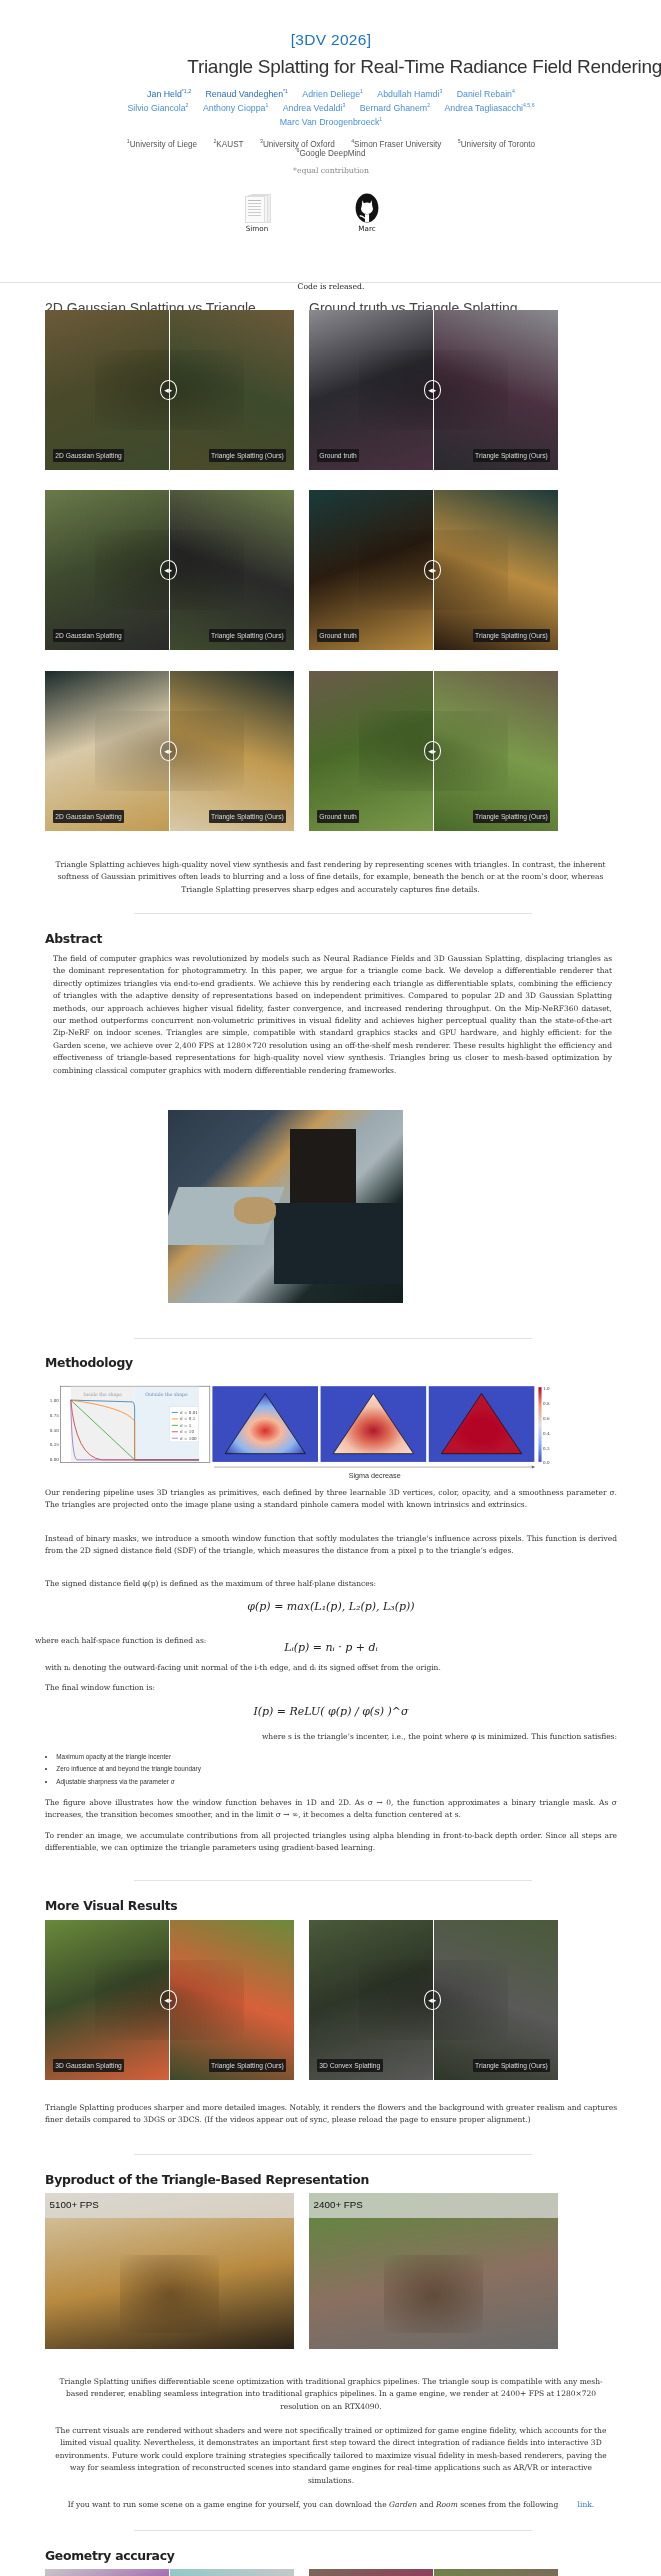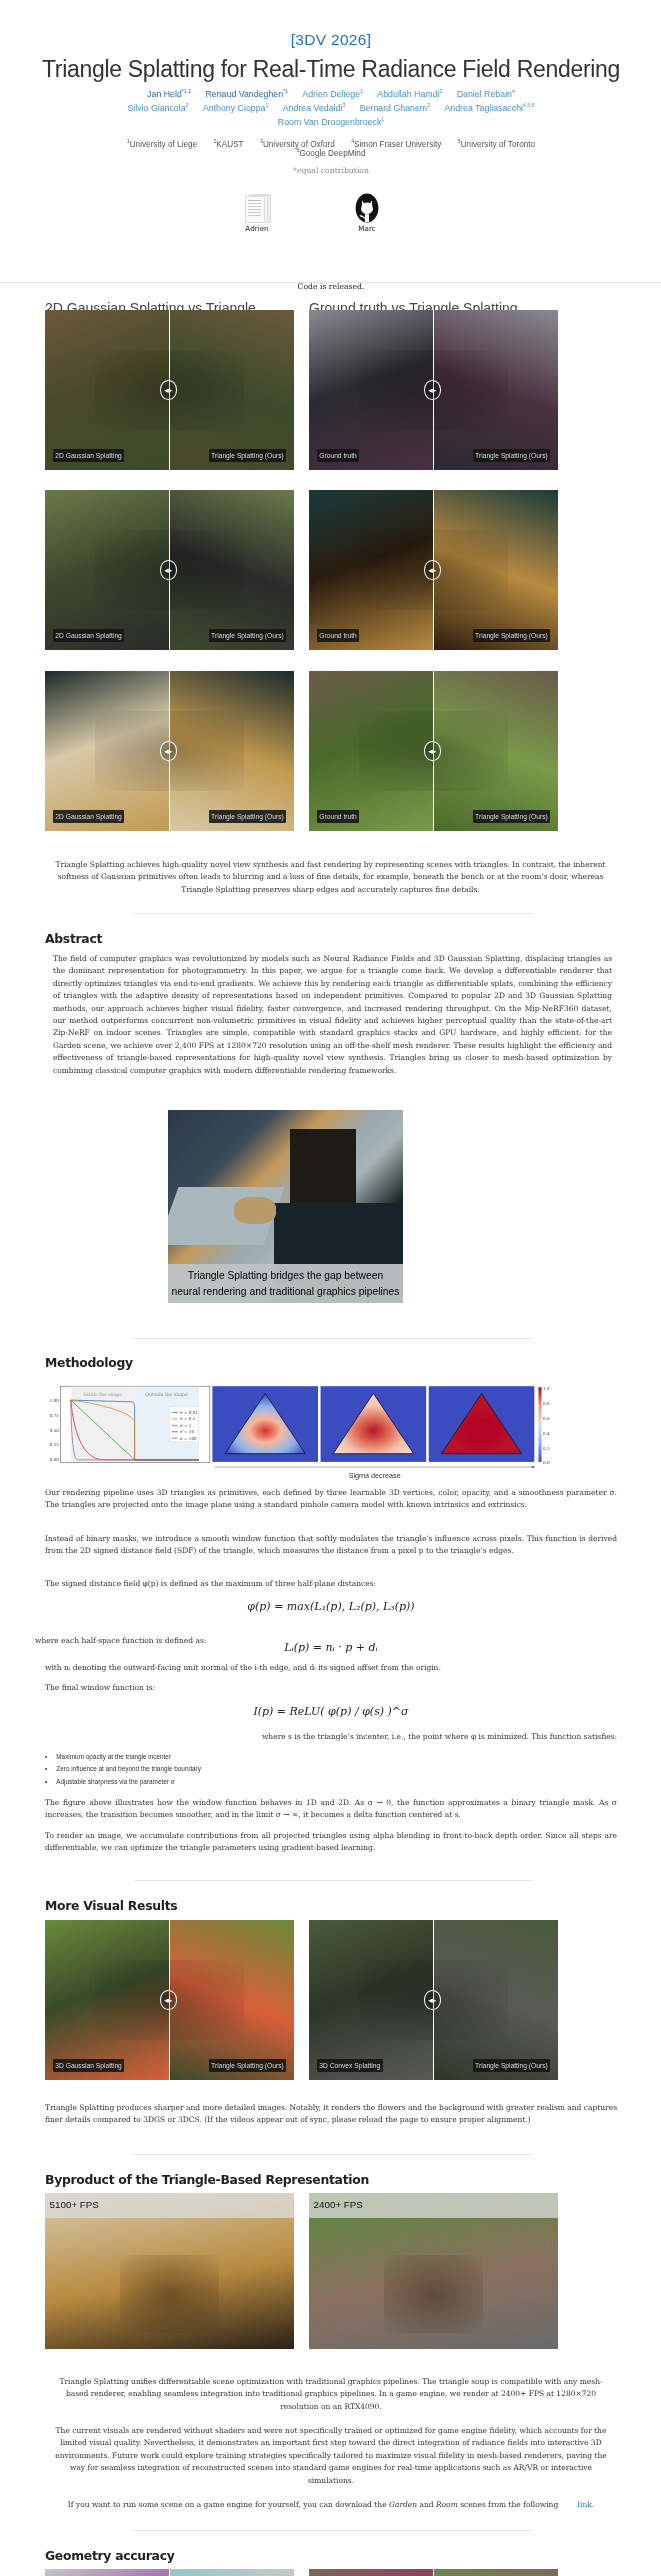--- a/index.html
+++ b/index.html
@@ -1,21 +1,21 @@
 <!DOCTYPE html>
 <html style="font-size:8.2px"><head>
 <meta charset="utf-8">
 <style>
   html, body { margin:0; padding:0; background:#ffffff; }
   body { width:662px; height:3022px; position:relative; overflow:hidden; color:#333; font-family:"DejaVu Serif", serif; }
   .abs { position:absolute; }
   .center { text-align:center; left:0; width:662px; }
   .sans { font-family:"Liberation Sans", "DejaVu Sans", sans-serif; }
   .venue { top:31px; font-size:15.5px; color:#1a73c9; letter-spacing:0.3px; }
-  .title { top:56px; font-size:23px; color:#333; font-weight:300; letter-spacing:-0.3px; }
+  .title { top:56px; font-size:19px; color:#333; font-weight:300; letter-spacing:-0.3px;text-align:right; }
   .authors { font-size:8.8px; color:#4a8fd6; }
   .authors span { margin:0 7.2px; }
   .authors span.eq { color:#2a6fba; }
   .authors sup { font-size:5.2px; }
   .affil { font-size:8.2px; color:#555; }
   .affil span { margin:0 8.2px; }
   .affil sup { font-size:5.2px; }
   .equal { top:166px; font-size:7.7px; color:#888; }
   .link-box { text-align:center; width:52px; }
   .link-box .lbl { font-size:7.2px; color:#222; margin-top:2.1px; font-family:"DejaVu Sans", sans-serif; }
@@ -39,37 +39,37 @@
   .fps-bar span { position:absolute; left:4.6px; top:6.2px; font-family:"Liberation Sans", sans-serif; font-size:9.8px; color:#111; }
 </style>
 </head>
 <body>
 
 <div class="abs center venue sans">[3DV 2026]</div>
 <div class="abs center title sans">Triangle Splatting for Real-Time Radiance Field Rendering</div>
 
 <div class="abs center authors sans" style="top:88px;" id="authors1"><span class="eq"><span style="margin: 0px;">Jan Held</span><sup>*1,2</sup></span><span class="eq"><span style="margin: 0px;">Renaud Vandeghen</span><sup>*1</sup></span><span><span style="margin: 0px;">Adrien Deliege</span><sup>1</sup></span><span><span style="margin: 0px;">Abdullah Hamdi</span><sup>3</sup></span><span><span style="margin: 0px;">Daniel Rebain</span><sup>4</sup></span></div>
 <div class="abs center authors sans" style="top:102px;" id="authors2"><span><span style="margin: 0px;">Silvio Giancola</span><sup>2</sup></span><span><span style="margin: 0px;">Anthony Cioppa</span><sup>1</sup></span><span><span style="margin: 0px;">Andrea Vedaldi</span><sup>3</sup></span><span><span style="margin: 0px;">Bernard Ghanem</span><sup>2</sup></span><span><span style="margin: 0px;">Andrea Tagliasacchi</span><sup>4,5,6</sup></span></div>
-<div class="abs center authors sans" style="top:116px;" id="authors3"><span><span style="margin: 0px;">Room Van Droogenbroeck</span><sup>1</sup></span></div>
+<div class="abs center authors sans" style="top:116px;" id="authors3"><span><span style="margin: 0px;">Marc Van Droogenbroeck</span><sup>1</sup></span></div>
 
 <div class="abs center affil sans" style="top:138px;" id="affil1"><span><sup>1</sup><span style="margin: 0px;">University of Liege</span></span><span><sup>2</sup><span style="margin: 0px;">KAUST</span></span><span><sup>3</sup><span style="margin: 0px;">University of Oxford</span></span><span><sup>4</sup><span style="margin: 0px;">Simon Fraser University</span></span><span><sup>5</sup><span style="margin: 0px;">University of Toronto</span></span></div>
 <div class="abs center affil sans" style="top:147px;" id="affil2"><span><sup>6</sup><span style="margin: 0px;">Google DeepMind</span></span></div>
 
 <div class="abs center equal">*equal contribution</div>
 
 <div class="abs link-box" style="left:231px; top:193px;">
   <div style="margin:0 auto; width:24px; height:29px; position:relative;">
     <div style="position:absolute; left:6.2px; top:1px; width:17.5px; height:27px; background:#eee; border:0.5px solid #ddd;"></div>
     <div style="position:absolute; left:3.1px; top:2.1px; width:17.5px; height:26px; background:#f5f5f5; border:0.5px solid #ddd;"></div>
     <div style="position:absolute; left:0; top:3.1px; width:17.5px; height:25px; background:#fafafa; border:0.5px solid #ddd;">
       <div style="margin:3.1px 2.1px 0; height:1px; background:#bbb;"></div>
       <div style="margin:2.1px 2.1px 0; height:13.4px; background:repeating-linear-gradient(#ccc 0 0.5px, transparent 0.5px 1.5px);"></div>
     </div>
   </div>
-  <div class="lbl">Adrien</div>
+  <div class="lbl">Simon</div>
 </div>
 
 <div class="abs link-box" style="left:341px; top:193px;">
   <div style="margin:0 auto; width:24px; height:29px;">
     <svg width="24" height="30" viewBox="0 0 46 58">
       <ellipse cx="23" cy="29" rx="22" ry="28" fill="#111"></ellipse>
       <path d="M14 14 L17 20 Q23 17 29 20 L32 14 L33 24 Q36 30 33 36 Q29 41 23 41 Q17 41 13 36 Q10 30 13 24 Z" fill="#fff"></path>
       <path d="M19 41 L19 56 L27 56 L27 41 Z" fill="#fff"></path>
       <path d="M9 44 Q14 44 19 49" stroke="#fff" stroke-width="2.5" fill="none"></path>
     </svg>
@@ -145,24 +145,20 @@
 
 <div class="abs h2" style="left:45px; top:931px;">Abstract</div>
 <div class="abs para justify" style="left:53px; top:953px; width:559px;">The field of computer graphics was revolutionized by models such as Neural Radiance Fields and 3D Gaussian Splatting, displacing triangles as the dominant representation for photogrammetry. In this paper, we argue for a triangle come back. We develop a differentiable renderer that directly optimizes triangles via end-to-end gradients. We achieve this by rendering each triangle as differentiable splats, combining the efficiency of triangles with the adaptive density of representations based on independent primitives. Compared to popular 2D and 3D Gaussian Splatting methods, our approach achieves higher visual fidelity, faster convergence, and increased rendering throughput. On the Mip-NeRF360 dataset, our method outperforms concurrent non-volumetric primitives in visual fidelity and achieves higher perceptual quality than the state-of-the-art Zip-NeRF on indoor scenes. Triangles are simple, compatible with standard graphics stacks and GPU hardware, and highly efficient: for the Garden scene, we achieve over 2,400 FPS at 1280×720 resolution using an off-the-shelf mesh renderer. These results highlight the efficiency and effectiveness of triangle-based representations for high-quality novel view synthesis. Triangles bring us closer to mesh-based optimization by combining classical computer graphics with modern differentiable rendering frameworks.</div>
 
 <div class="abs" style="left:168px; top:1110px; width:235px; height:193px; overflow:hidden; background:#3a3a3a;">
   <div style="position:absolute; left:0; top:0; width:100%; height:100%; background:linear-gradient(135deg,#2c3a48 0%, #3a4a5a 25%, #c39a5a 38%, #9aaab0 50%, #a8b4b8 60%, #1c2a2a 75%, #141e1e 100%);"></div>
   <div style="position:absolute; left:0; top:40%; width:45%; height:30%; background:#a8b8bc; transform:skewX(-20deg);"></div>
   <div style="position:absolute; left:52%; top:10%; width:28%; height:45%; background:#1e1a18;"></div>
   <div style="position:absolute; left:45%; top:48%; width:55%; height:42%; background:#18242a;"></div>
   <div style="position:absolute; left:28%; top:45%; width:18%; height:14%; background:#b89a6a; border-radius:40%;"></div>
-  <div style="position:absolute; left:0; bottom:0; width:100%; height:39px; background:rgba(190,195,195,0.95); font-family:'Liberation Sans',sans-serif; font-size:10.3px; color:#000; text-align:center; line-height:15.5px; padding-top:4.1px; box-sizing:border-box;">
-    <div>Triangle Splatting bridges the gap between</div>
-    <div>neural rendering and traditional graphics pipelines</div>
-  </div>
 </div>
 
 <div class="hr" style="left:134px; top:1338px; width:398px;"></div>
 
 <div class="abs h2" style="left:45px; top:1355px;">Methodology</div>
 
 <div class="abs" style="left:45px; top:1382px; width:546px; height:98px;">
   <svg width="546" height="98" id="method-svg" viewBox="0 0 1060 190">
       <rect x="30" y="8" width="290" height="148" fill="#fff" stroke="#444" stroke-width="1"></rect>
       <rect x="50" y="9" width="124" height="146" fill="#f0f0f0"></rect>

